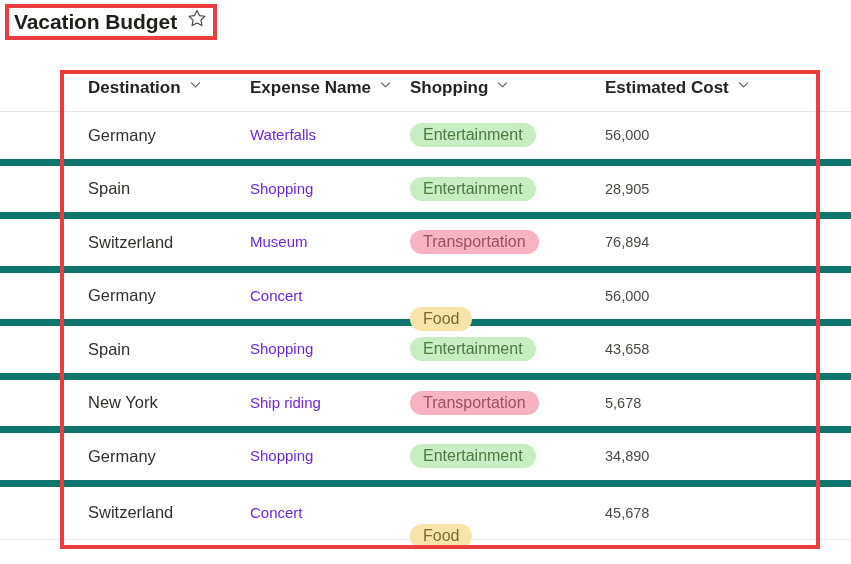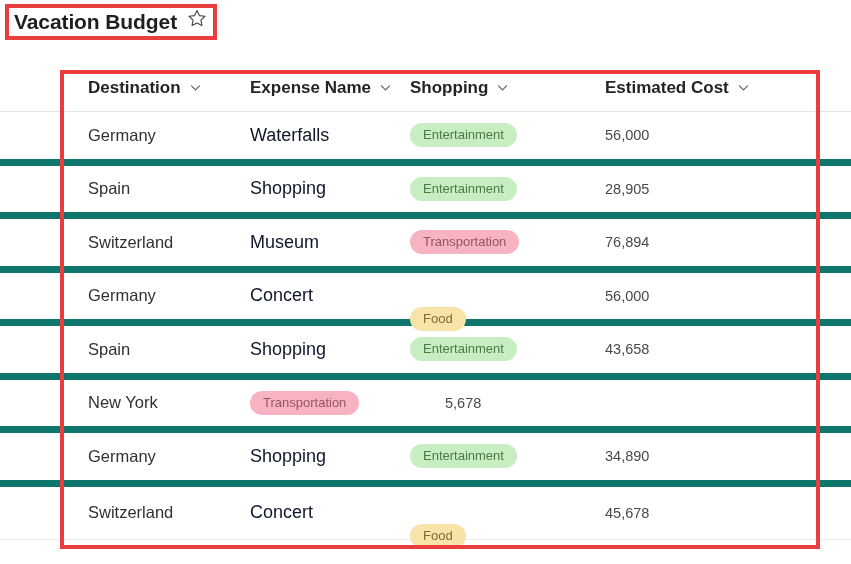--- a/index.html
+++ b/index.html
@@ -90,57 +90,57 @@
     padding-right: 8px;
     overflow: hidden;
   }
   .col-destination { width: 250px; padding-left: 88px; }
   .col-expense     { width: 160px; }
   .col-category    { width: 195px; }
   .col-cost        { width: 246px; }
 
   .hdr {
     display: flex;
-    align-items: center;
+    align-items: flex-start;
     gap: 8px;
     font-size: 17px;
     font-weight: 600;
     color: #242424;
     white-space: nowrap;
   }
   .hdr .chev {
     flex: 0 0 auto;
     display: inline-block;
     line-height: 0;
   }
   .hdr .chev svg { display: block; }
 
   .cell-destination {
     font-size: 16.5px;
     color: #323130;
     font-weight: 400;
     white-space: nowrap;
   }
   .cell-expense {
-    font-size: 18px;
-    color: #0f172a;
+    font-size: 15px;
+    color: #6d28d9;
     white-space: nowrap;
   }
   .cell-cost {
     font-size: 14.5px;
     color: #4a4947;
     white-space: nowrap;
     text-align: center;
   }
 
   .badge {
     display: inline-block;
     padding: 4px 13px 5px 13px;
     border-radius: 13px;
-    font-size: 13px;
+    font-size: 16px;
     line-height: 15px;
     white-space: nowrap;
   }
   .badge-entertainment { background: #c8edc2; color: #4f7a43; }
   .badge-transportation { background: #f7b3c2; color: #9a5260; }
   .badge-food { background: #f8e3a8; color: #806a33; margin-top: 47px; }
 
   
   #table-highlight {
     position: absolute;
@@ -239,20 +239,21 @@
         <div class="col col-cost"><span class="cell-cost">56,000</span></div>
       </div>
       <div class="grid-row data-row">
         <div class="col col-destination"><span class="cell-destination">Spain</span></div>
         <div class="col col-expense"><span class="cell-expense">Shopping</span></div>
         <div class="col col-category"><span class="badge badge-entertainment">Entertainment</span></div>
         <div class="col col-cost"><span class="cell-cost">43,658</span></div>
       </div>
       <div class="grid-row data-row">
         <div class="col col-destination"><span class="cell-destination">New York</span></div>
+        <div class="col col-expense"><span class="cell-expense">Ship riding</span></div>
         <div class="col col-category"><span class="badge badge-transportation">Transportation</span></div>
         <div class="col col-cost"><span class="cell-cost">5,678</span></div>
       </div>
       <div class="grid-row data-row">
         <div class="col col-destination"><span class="cell-destination">Germany</span></div>
         <div class="col col-expense"><span class="cell-expense">Shopping</span></div>
         <div class="col col-category"><span class="badge badge-entertainment">Entertainment</span></div>
         <div class="col col-cost"><span class="cell-cost">34,890</span></div>
       </div>
       <div class="grid-row data-row">

